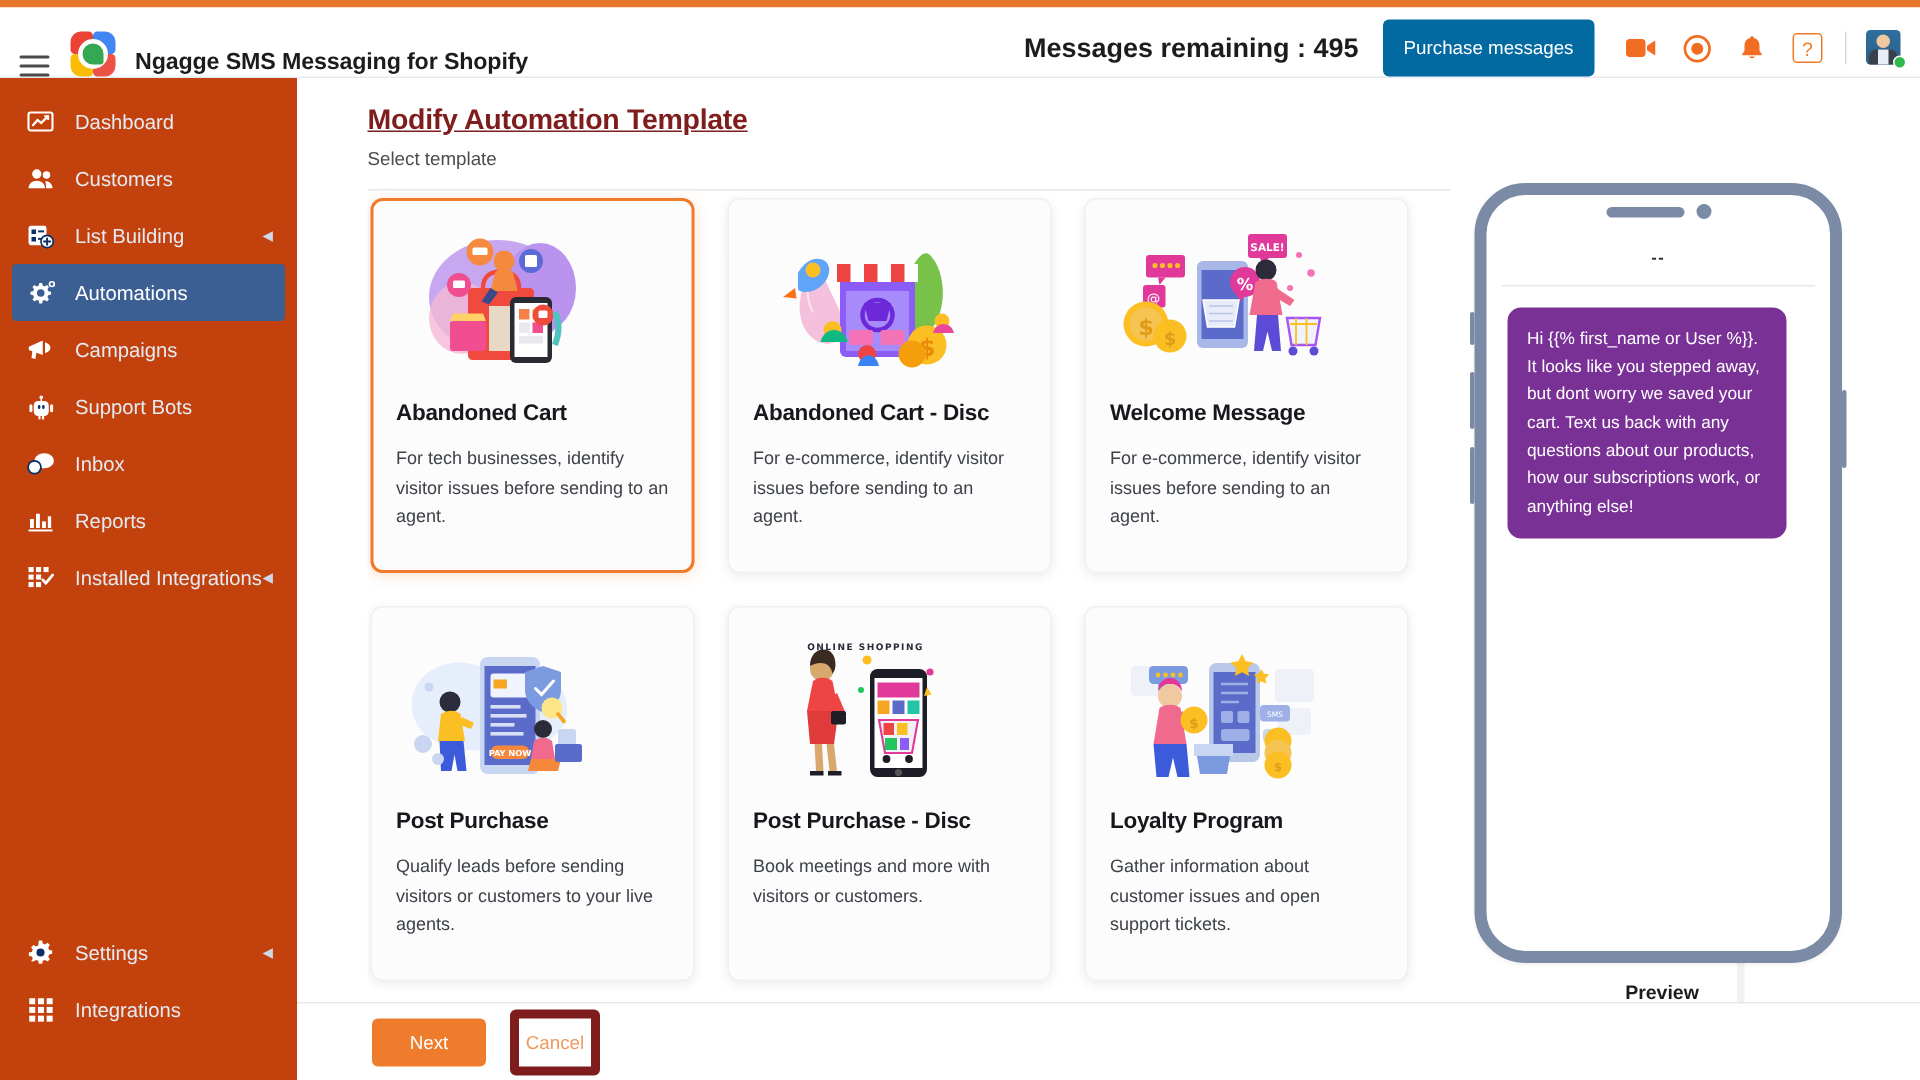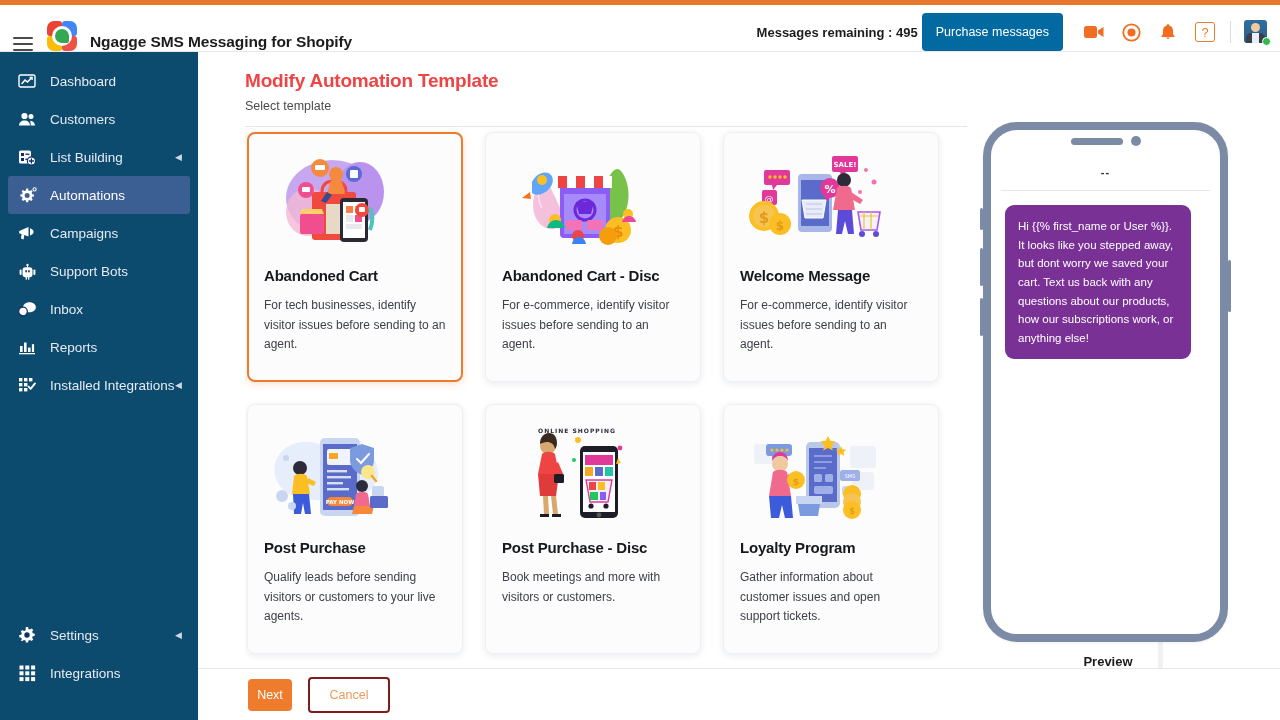--- a/index.html
+++ b/index.html
@@ -51,21 +51,21 @@
 
   .app-title {
     margin-left: 13px; font-size: 15.5px; font-weight: bold; color: #1c1c1c;
     letter-spacing: -0.1px;
   }
 
   .header-right {
     margin-left: auto; display: flex; align-items: center; gap: 0; padding-right: 12px;
   }
   .msg-remaining {
-    font-size: 13px; font-weight: bold; color: #1c1c1c; margin-right: 4px; white-space: nowrap;
+    font-size: 18px; font-weight: bold; color: #1c1c1c; margin-right: 16px; white-space: nowrap;
   }
   .purchase-btn {
     background: #0369a1; color: #fff; border: none; border-radius: 4px;
     font-size: 12.5px; padding: 12px 14px; cursor: pointer;
     font-family: "Liberation Sans", sans-serif;
   }
   .hdr-icon {
     width: 28px; height: 26px; margin-left: 9px;
     display: flex; align-items: center; justify-content: center; cursor: pointer;
   }
@@ -86,21 +86,21 @@
   .avatar .body { position: absolute; left: 2px; top: 13px; width: 19px; height: 11px; border-radius: 5px 5px 0 0; background:#3a3f4c; }
   .avatar .shirt{ position: absolute; left: 8px; top: 13px; width: 7px; height: 11px; background:#e8eef5; }
   .online-dot {
     position: absolute; right: -3px; bottom: -2px; width: 9px; height: 9px;
     border-radius: 50%; background: #30b94d; border: 1.5px solid #fff;
   }
 
   
   .sidebar {
     position: absolute; top: 52px; left: 0; width: 198px; height: 668px;
-    background: #0c4a6e;
+    background: #c2410c;
     display: flex; flex-direction: column;
     padding-top: 10px;
     gap: 12px;
   }
   .nav-item {
     height: 38px; display: flex; align-items: center;
     color: #e6ebf3; font-size: 13.5px; cursor: pointer;
     margin: 0 8px 0 8px; border-radius: 3px; padding-left: 8px;
     position: relative;
   }
@@ -114,21 +114,21 @@
   .caret { margin-left: auto; margin-right: 8px; font-size: 9px; color: #cfd8e6; }
   .nav-spacer { flex: 1 1 auto; }
   .nav-bottom { padding-bottom: 28px; }
 
   
   .main {
     position: absolute; top: 52px; left: 198px; width: 1082px; height: 668px;
     background: #ffffff;
   }
   .page-head { padding: 18px 0 0 47px; }
-  .page-title { font-size: 19px; font-weight: bold; color: #ef4444; letter-spacing: -0.2px; }
+  .page-title { font-size: 19px; font-weight: bold; color: #7f1d1d; letter-spacing: -0.2px; text-decoration: underline; }
   .page-sub { font-size: 12.5px; color: #4c4c4c; margin-top: 7px; }
   .head-rule {
     margin: 13px 0 0 47px; width: 722px; height: 1px; background: #e2e7ee;
   }
 
   
   .cards-area {
     position: absolute; top: 70px; left: 47px;
     width: 720px; height: 590px;
     overflow: hidden;
@@ -220,26 +220,26 @@
   }
 
   
   .footer {
     position: absolute; bottom: 0; left: 198px; width: 1082px; height: 52px;
     background: #ffffff; border-top: 1px solid #e4e9f0;
     display: flex; align-items: center; padding-left: 50px; gap: 16px;
   }
   .btn-next {
     background: #ef7c2c; color: #fff; border: none; border-radius: 4px;
-    font-size: 12.5px; padding: 9px 0; width: 44px; cursor: pointer;
+    font-size: 12.5px; padding: 9px 0; width: 76px; cursor: pointer;
     font-family: "Liberation Sans", sans-serif;
   }
   .btn-cancel {
-    background: #fff; color: #ef9a5e; border: 2px solid #7f1d1d; border-radius: 4px;
-    font-size: 12.5px; padding: 9px 0; width: 82px; cursor: pointer;
+    background: #fff; color: #ef9a5e; border: 6px solid #7f1d1d; border-radius: 4px;
+    font-size: 12.5px; padding: 9px 0; width: 60px; cursor: pointer;
     font-family: "Liberation Sans", sans-serif;
   }
 </style>
 </head>
 <body>
 
 <div id="app">
 
   <div class="top-strip"></div>
 

